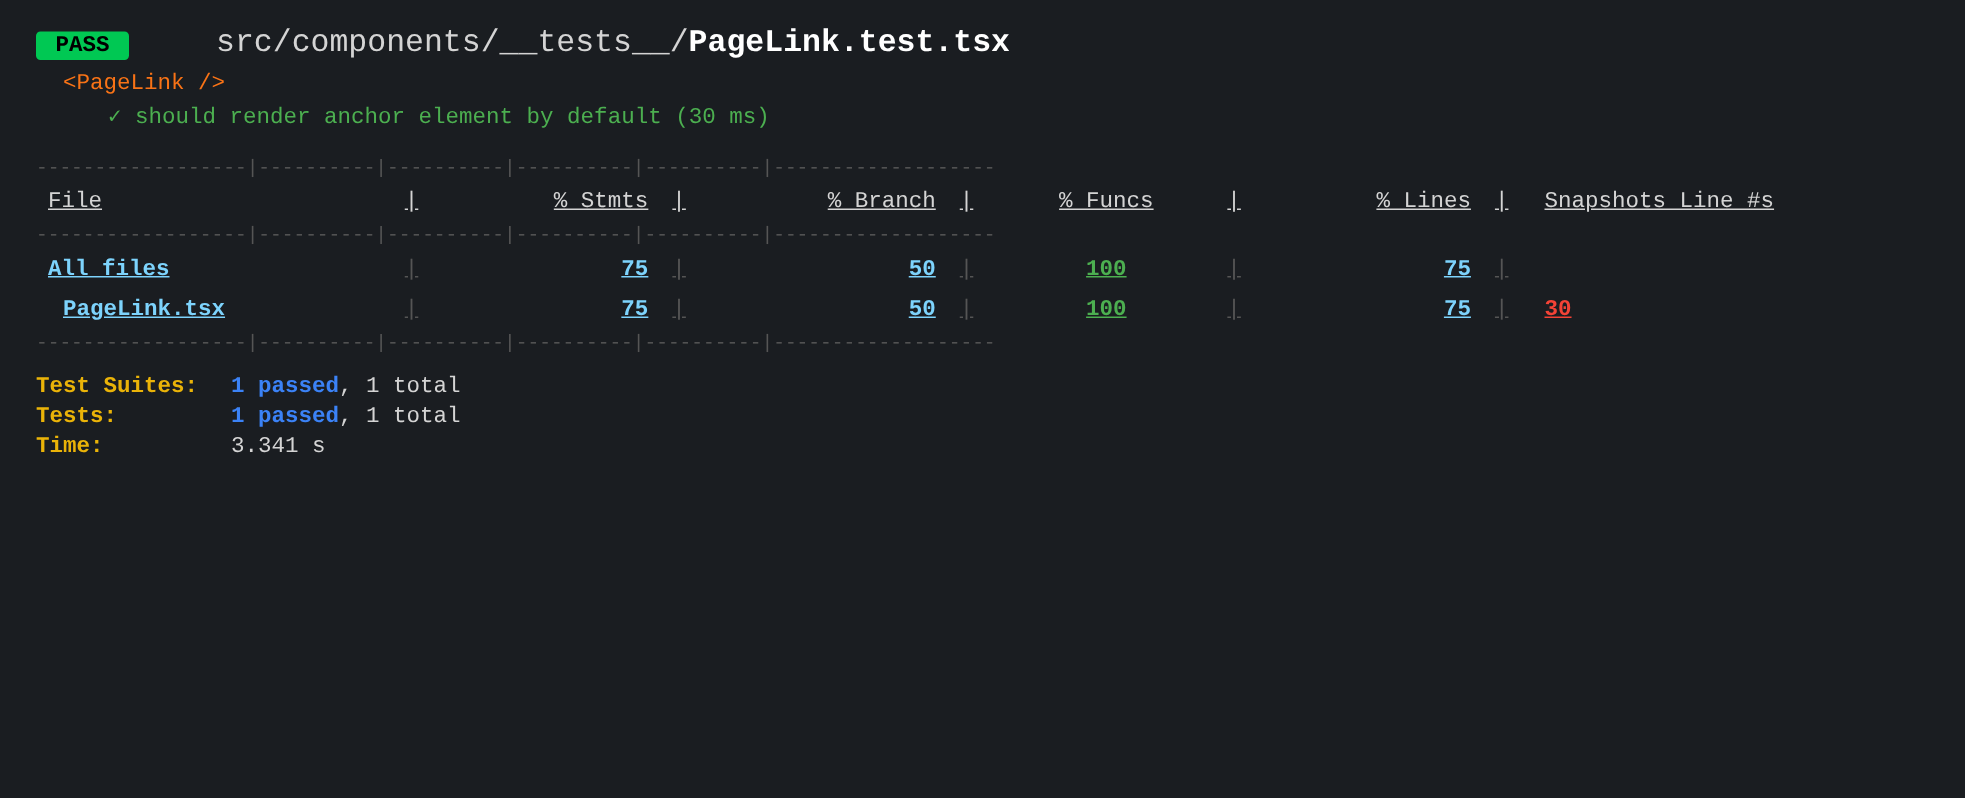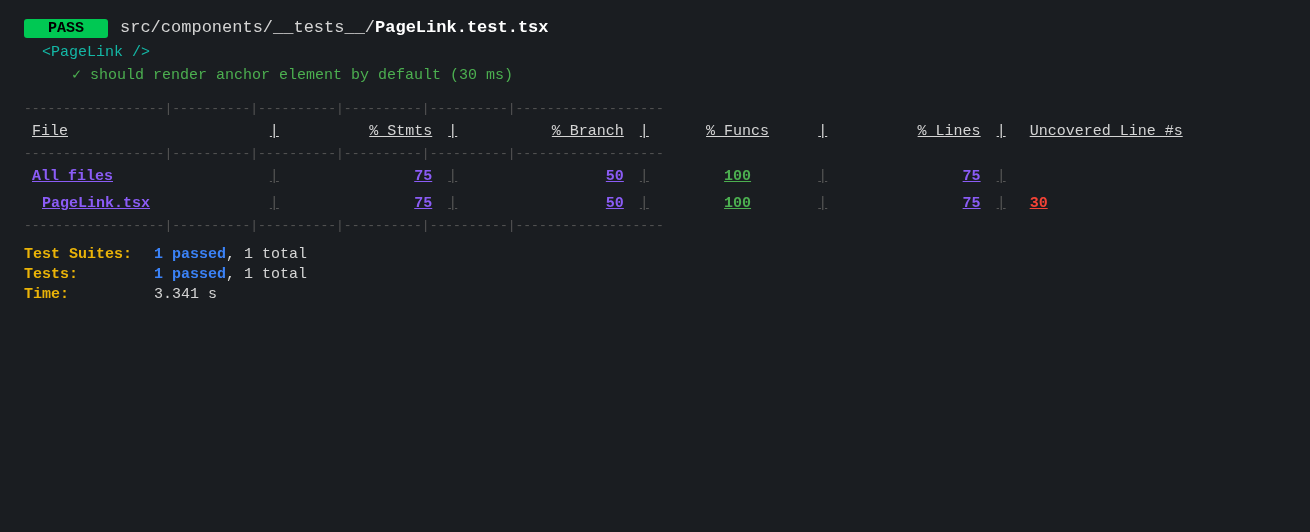--- a/index.html
+++ b/index.html
@@ -11,44 +11,45 @@
       width: 1310px;
       min-height: 532px;
       padding: 18px 24px;
     }
 
     .pass-badge {
       display: inline-block;
       background-color: #00c853;
       color: #000;
       font-weight: bold;
-      padding: 1px 24px;
+      padding: 1px 13px;
       border-radius: 3px;
       font-size: 15px;
-      margin-right: 12px;
+      margin-right: 22px;
     }
 
     .header-line {
       display: flex;
       align-items: baseline;
       margin-bottom: 6px;
     }
 
     .file-path {
       color: #d4d4d4;
-      font-size: 17px;
+      font-size: 21px;
+      margin-left: 36px;
     }
 
     .file-path-bold {
       font-weight: bold;
       color: #ffffff;
     }
 
     .suite-name {
-      color: #14b8a6;
+      color: #f97316;
       margin-left: 18px;
       margin-bottom: 4px;
     }
 
     .test-item {
       color: #4caf50;
       margin-left: 48px;
       margin-bottom: 16px;
     }
 
@@ -74,21 +75,21 @@
 
     .header-row td {
       color: #d4d4d4;
       font-weight: normal;
     }
 
     .pipe {
       color: #555;
     }
 
-    .yellow { color: #8b5cf6; font-weight: bold; }
+    .yellow { color: #7dd3fc; font-weight: bold; }
     .green { color: #4caf50; font-weight: bold; }
     .red { color: #f44336; font-weight: bold; }
 
     .stats-section {
       margin-top: 10px;
     }
 
     .stat-line {
       display: flex;
       margin-bottom: 3px;
@@ -138,21 +139,21 @@
     <td class="col-file">File</td>
     <td class="pipe">|</td>
     <td class="col-stmts">% Stmts</td>
     <td class="pipe">|</td>
     <td class="col-branch">% Branch</td>
     <td class="pipe">|</td>
     <td class="col-funcs">% Funcs</td>
     <td class="pipe">|</td>
     <td class="col-lines">% Lines</td>
     <td class="pipe">|</td>
-    <td class="col-uncovered">Uncovered Line #s</td>
+    <td class="col-uncovered">Snapshots Line #s</td>
   </tr>
 </tbody>
   </table>
 
 <div class="sep-line">------------------|----------|----------|----------|----------|-------------------</div>
 
 <table class="coverage-table">
 
   <tbody>
       <tr>

